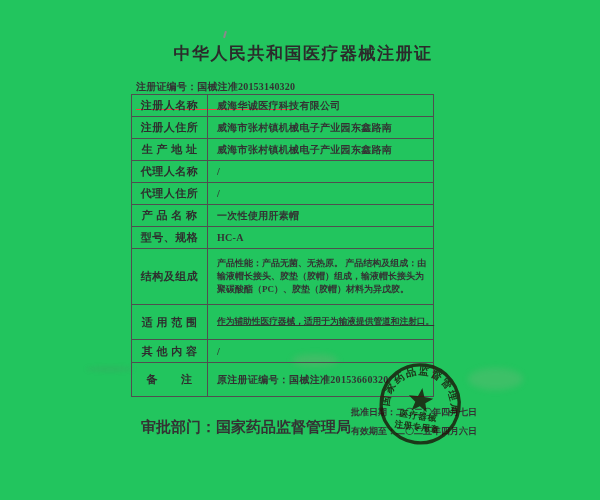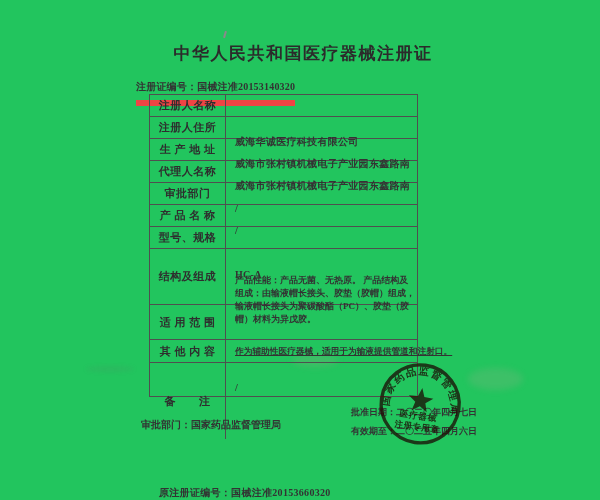--- a/index.html
+++ b/index.html
@@ -6,47 +6,46 @@
   .page{
     position:relative;width:600px;height:500px;background:#22c55e;overflow:hidden;
     font-family:"Liberation Serif","DejaVu Serif",serif;color:#333;
   }
   .title{
     position:absolute;left:0;top:42px;width:606px;text-align:center;
     font-size:17px;font-weight:bold;letter-spacing:1.5px;color:#2b2b2b;
   }
   .regno{
     position:absolute;left:136px;top:80px;font-size:10px;font-weight:bold;color:#333;
-    border-bottom:6px solid #ef4444;padding-bottom:6px;letter-spacing:.2px;
+    border-bottom:1px solid #ef4444;padding-bottom:15px;letter-spacing:.2px;
   }
   .cert-table{
-    position:absolute;left:149px;top:94px;width:269px;
+    position:absolute;left:131px;top:94px;width:303px;
     border:1px solid #4f4f4f;box-sizing:border-box;background:transparent;
   }
   .row{display:flex;border-bottom:1px solid #4f4f4f;}
-  .row:last-child{border-bottom:none;flex-direction:column;}
+  .row:last-child{border-bottom:none;}
   .lbl{
     width:76px;flex:0 0 76px;border-right:1px solid #4f4f4f;box-sizing:border-box;
     display:flex;align-items:center;justify-content:center;
     font-size:11px;font-weight:bold;color:#2e2e2e;letter-spacing:.5px;white-space:nowrap;
   }
   .val{
     flex:1;display:flex;align-items:center;box-sizing:border-box;
     padding:1px 3px 1px 9px;font-size:10px;font-weight:bold;color:#333;
     letter-spacing:.3px;
-    margin-top:46px;
   }
   .h-std{height:21px;}
   .h-small{height:22px;}
   .h-struct{height:55px;}
   .h-scope{height:34px;}
   .h-note{height:33px;}
   .val-struct{font-size:9px;line-height:13px;letter-spacing:0;padding-right:2px;}
   .val-scope{font-size:8.7px;letter-spacing:0;white-space:nowrap;text-decoration:underline;}
-  .footer-dept{position:absolute;left:141px;top:418px;font-size:10px;font-weight:bold;color:#333;}
+  .footer-dept{position:absolute;left:141px;top:418px;font-size:15px;font-weight:bold;color:#333;}
   .date-line1{position:absolute;left:351px;top:406px;font-size:9px;font-weight:bold;color:#333;}
   .date-line2{position:absolute;left:351px;top:425px;font-size:9px;font-weight:bold;color:#333;}
   .stamp{
     position:absolute;left:376px;top:360px;width:90px;height:90px;
     mix-blend-mode:multiply;opacity:.9;transform:rotate(8deg);
   }
   .artifact-tick{
     position:absolute;left:224px;top:31px;width:2px;height:7px;background:#8a8a8a;
     transform:rotate(16deg);
   }
@@ -80,25 +79,26 @@
     </div>
     <div class="row h-std">
       <div class="lbl">生 产 地 址</div>
       <div class="val">威海市张村镇机械电子产业园东鑫路南</div>
     </div>
     <div class="row h-std">
       <div class="lbl">代理人名称</div>
       <div class="val">/</div>
     </div>
     <div class="row h-std">
-      <div class="lbl">审批部门</div>
+      <div class="lbl">代理人住所</div>
       <div class="val">/</div>
     </div>
     <div class="row h-std">
       <div class="lbl">产 品 名 称</div>
+      <div class="val">一次性使用肝素帽</div>
     </div>
     <div class="row h-std">
       <div class="lbl">型号、规格</div>
       <div class="val">HC-A</div>
     </div>
     <div class="row h-struct">
       <div class="lbl">结构及组成</div>
       <div class="val val-struct">产品性能：产品无菌、无热原。 产品结构及组成：由输液帽长接头、胶垫（胶帽）组成，输液帽长接头为聚碳酸酯（PC）、胶垫（胶帽）材料为异戊胶。</div>
     </div>
     <div class="row h-scope">

